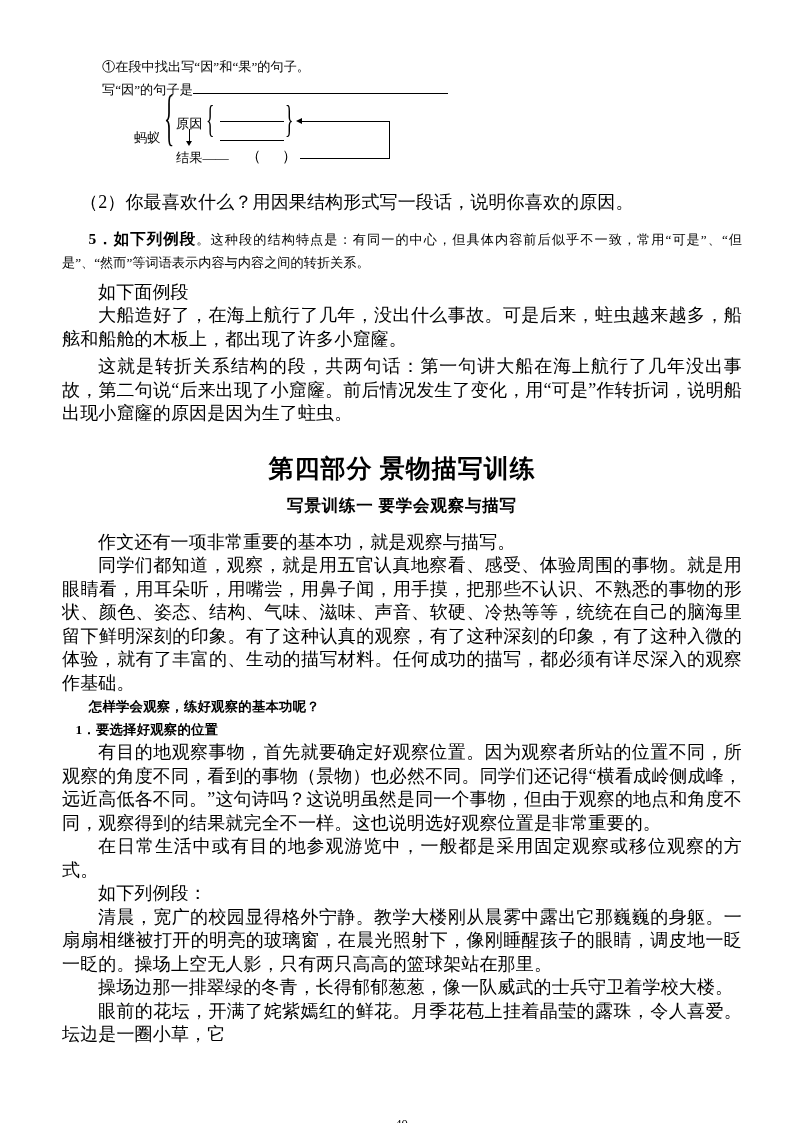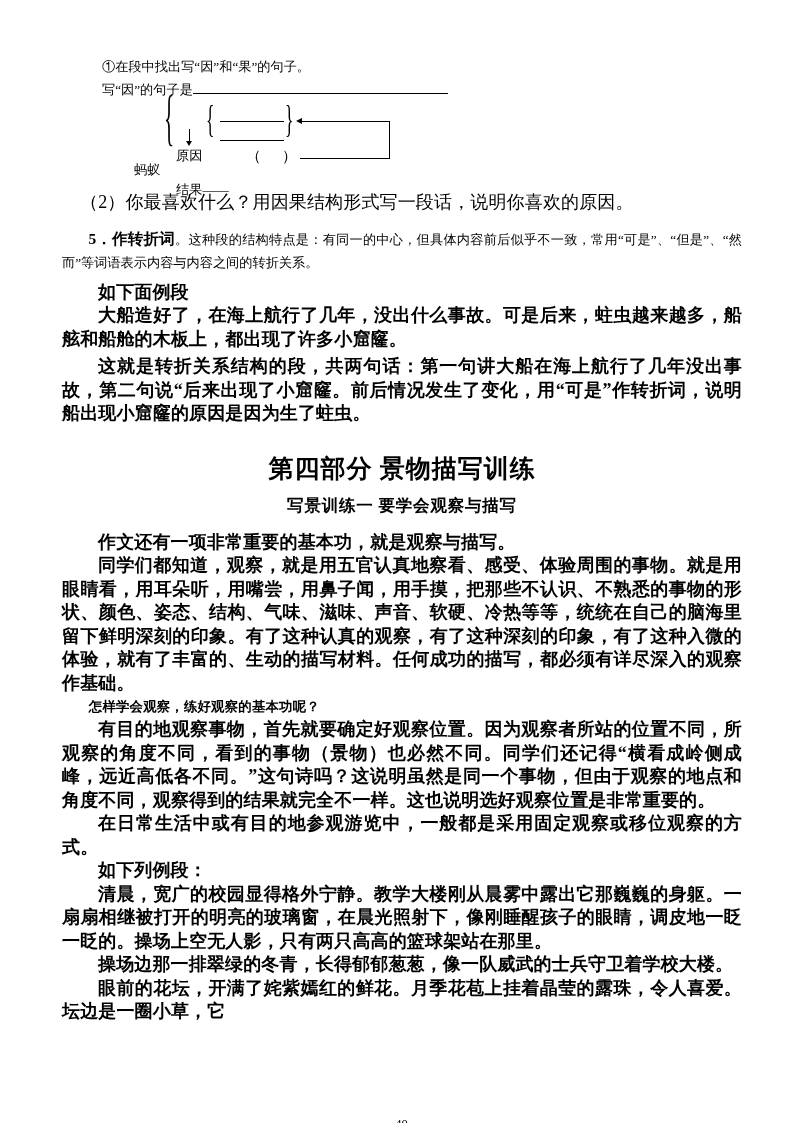--- a/index.html
+++ b/index.html
@@ -28,21 +28,21 @@
     top: 56px;
     width: 680px;
   }
   .para {
     font-size: 18px;
     line-height: 23.5px;
     text-align: justify;
     text-justify: inter-ideograph;
     letter-spacing: 0.15px;
   }
-  .indent2 { text-indent: 2em; font-weight: bold; }
+  .indent2 { text-indent: 2em; }
   .indent1 { text-indent: 1em; }
 
   
   .qblock { margin-left: 40px; }
   .qline {
     font-size: 13.2px;
     line-height: 22.5px;
     white-space: nowrap;
   }
   .blank-rule {
@@ -58,21 +58,20 @@
     position: relative;
     height: 74px;
     margin-top: 6px;
     margin-left: 72px;
     font-size: 13.2px;
   }
   .dg-label {
     position: absolute;
     white-space: nowrap;
     line-height: 1;
-    margin-top: 32px;
   }
   .brace {
     position: absolute;
     font-family: "Liberation Serif", "DejaVu Serif", serif;
     line-height: 1;
     transform-origin: left center;
     white-space: pre;
   }
   .hline {
     position: absolute;
@@ -197,34 +196,35 @@
       <span class="paren" style="left:148px; top:42px;">）</span>
 
       <span class="hline" style="left:168px; top:14px; width:88px;"></span>
       <span class="vline" style="left:255px; top:14px; height:38px;"></span>
       <span class="hline" style="left:166px; top:51px; width:90px;"></span>
       <span class="arrow-left" style="left:162px; top:10.5px;"></span>
     </div>
 
     <div class="para indent1" style="margin-top:10px;">（2）你最喜欢什么？用因果结构形式写一段话，说明你喜欢的原因。</div>
 
-    <div class="item5" style="margin-top:12px;"><span class="num">5．</span><span class="ttl">作转折词</span><span>。这种段的结构特点是：有同一的中心，但具体内容前后似乎不一致，常用“可是”、“但是”、“然而”等词语表示内容与内容之间的转折关系。</span></div>
+    <div class="item5" style="margin-top:12px;"><span class="num">5．</span><span class="ttl">如下列例段</span><span>。这种段的结构特点是：有同一的中心，但具体内容前后似乎不一致，常用“可是”、“但是”、“然而”等词语表示内容与内容之间的转折关系。</span></div>
 
     <div class="para indent2" style="margin-top:6px;">如下面例段</div>
     <div class="para indent2">大船造好了，在海上航行了几年，没出什么事故。可是后来，蛀虫越来越多，船舷和船舱的木板上，都出现了许多小窟窿。</div>
     <div class="para indent2" style="margin-top:4px;">这就是转折关系结构的段，共两句话：第一句讲大船在海上航行了几年没出事故，第二句说“后来出现了小窟窿。前后情况发生了变化，用“可是”作转折词，说明船出现小窟窿的原因是因为生了蛀虫。</div>
 
     <div class="h-part">第四部分    景物描写训练</div>
     <div class="h-sub">写景训练一  要学会观察与描写</div>
 
     <div class="gap-md"></div>
 
     <div class="para indent2">作文还有一项非常重要的基本功，就是观察与描写。</div>
     <div class="para indent2">同学们都知道，观察，就是用五官认真地察看、感受、体验周围的事物。就是用眼睛看，用耳朵听，用嘴尝，用鼻子闻，用手摸，把那些不认识、不熟悉的事物的形状、颜色、姿态、结构、气味、滋味、声音、软硬、冷热等等，统统在自己的脑海里留下鲜明深刻的印象。有了这种认真的观察，有了这种深刻的印象，有了这种入微的体验，就有了丰富的、生动的描写材料。任何成功的描写，都必须有详尽深入的观察作基础。</div>
     <div class="b-head">怎样学会观察，练好观察的基本功呢？</div>
+    <div class="b-head2">1．要选择好观察的位置</div>
     <div class="para indent2">有目的地观察事物，首先就要确定好观察位置。因为观察者所站的位置不同，所观察的角度不同，看到的事物（景物）也必然不同。同学们还记得“横看成岭侧成峰，远近高低各不同。”这句诗吗？这说明虽然是同一个事物，但由于观察的地点和角度不同，观察得到的结果就完全不一样。这也说明选好观察位置是非常重要的。</div>
     <div class="para indent2">在日常生活中或有目的地参观游览中，一般都是采用固定观察或移位观察的方式。</div>
     <div class="para indent2">如下列例段：</div>
     <div class="para indent2">清晨，宽广的校园显得格外宁静。教学大楼刚从晨雾中露出它那巍巍的身躯。一扇扇相继被打开的明亮的玻璃窗，在晨光照射下，像刚睡醒孩子的眼睛，调皮地一眨一眨的。操场上空无人影，只有两只高高的篮球架站在那里。</div>
     <div class="para indent2">操场边那一排翠绿的冬青，长得郁郁葱葱，像一队威武的士兵守卫着学校大楼。</div>
     <div class="para indent2">眼前的花坛，开满了姹紫嫣红的鲜花。月季花苞上挂着晶莹的露珠，令人喜爱。坛边是一圈小草，它</div>
   </div>
 
   <div class="pagenum">40</div>
 </div>

